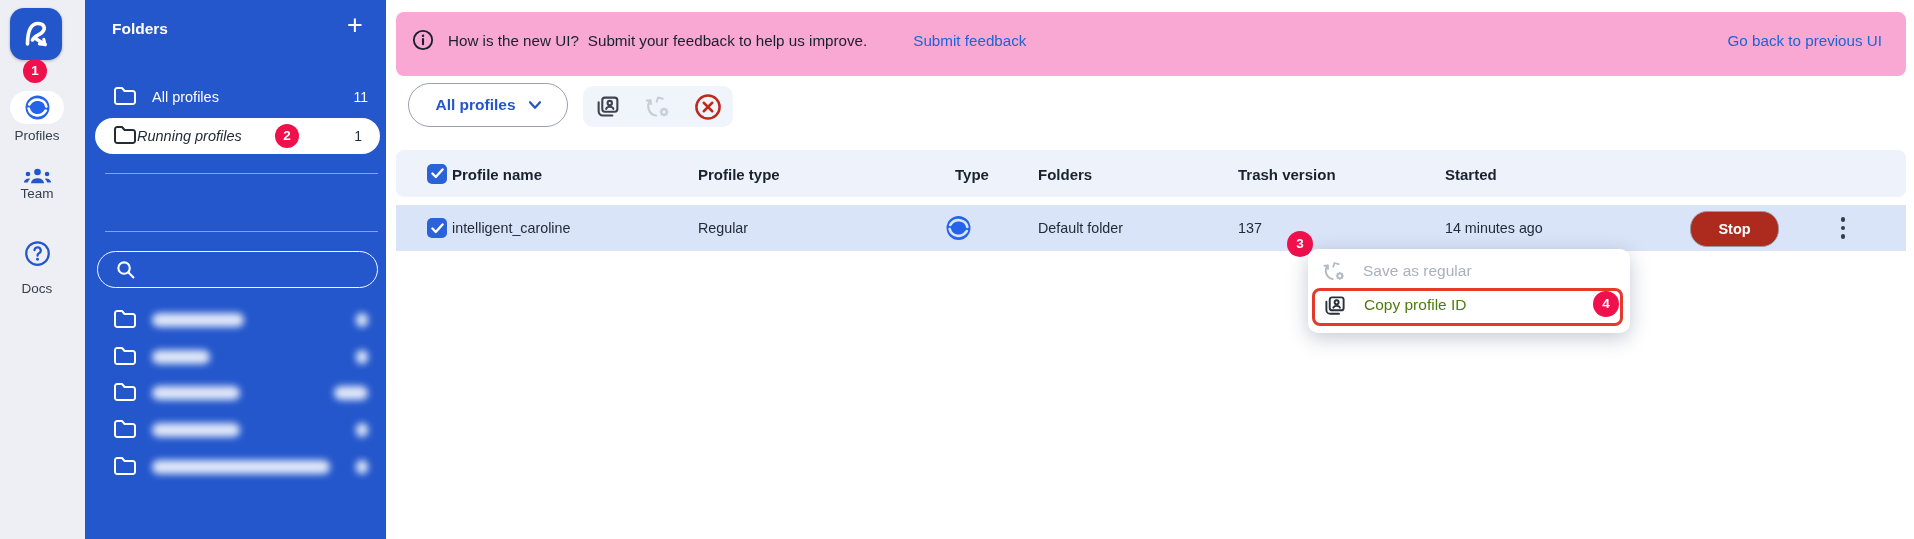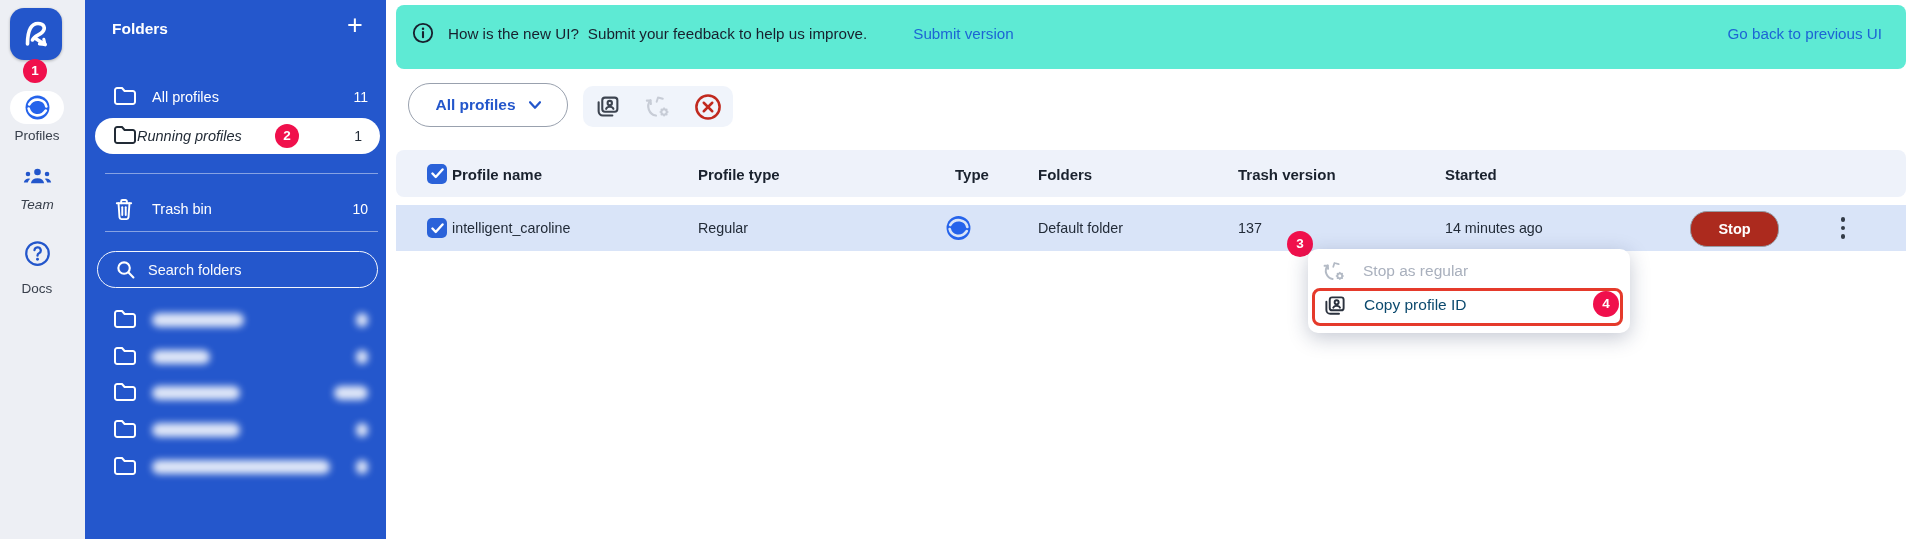--- a/index.html
+++ b/index.html
@@ -38,21 +38,21 @@
   .search-box{position:absolute;left:12px;top:251px;width:281px;height:37px;border:1.5px solid rgba(255,255,255,.95);
         border-radius:19px;box-sizing:border-box;}
   .search-box svg{position:absolute;left:17px;top:7px;}
   .search-input{position:absolute;left:48px;top:4px;width:210px;height:26px;background:transparent;border:none;
         outline:none;color:#fff;font-size:14.5px;font-family:"Liberation Sans",sans-serif;}
   .search-input::placeholder{color:#fff;opacity:.97;}
   .blob{position:absolute;background:rgba(255,255,255,.85);filter:blur(3.5px);border-radius:7px;height:14px;top:9px;}
   .blob.cnt{right:18px;left:auto;}
 
   
-  .banner{position:absolute;left:396px;top:5px;width:1510px;height:64px;background:#5eead4;border-radius:8px;
+  .banner{position:absolute;left:396px;top:12px;width:1510px;height:64px;background:#f9a8d4;border-radius:8px;
         display:flex;align-items:center;padding:0 24px 8px 16px;box-sizing:border-box;color:#18202E;font-size:15.2px;}
   .banner .q{margin-left:14px;}
   .banner .m{margin-left:9px;}
   .link{color:#1C64D4;cursor:pointer;}
   .banner .submit{margin-left:46px;}
   .banner .back{margin-left:auto;}
 
   .filter-pill{position:absolute;left:408px;top:83px;width:160px;height:44px;border:1.5px solid #99A1AE;
         border-radius:22px;background:#fff;box-sizing:border-box;display:flex;align-items:center;
         justify-content:center;gap:13px;color:#2356CB;font-size:15.5px;font-weight:bold;cursor:pointer;}
@@ -79,21 +79,21 @@
 
   .badge-3{position:absolute;left:1287px;top:231px;width:26px;height:26px;z-index:3;}
   .menu{position:absolute;left:1308px;top:249px;width:322px;height:84px;background:#fff;border-radius:10px;
         box-shadow:0 5px 20px rgba(25,39,80,.25);z-index:4;}
   .menu-item{position:absolute;left:0;width:322px;height:36px;display:flex;align-items:center;}
   .menu-item .mi-icon{margin-left:14px;display:flex;}
   .menu-item .mi-label{margin-left:17px;font-size:15.5px;}
   .mi-disabled{top:4px;color:#A9B0BD;}
   .highlight-box{position:absolute;left:4px;top:39px;width:311px;height:38px;border:3px solid #E53A2B;
         border-radius:8px;box-sizing:border-box;}
-  .mi-copy{top:0;height:28px;color:#0c4a6e;cursor:pointer;}
+  .mi-copy{top:0;height:28px;color:#4d7c0f;cursor:pointer;}
   .badge-4{position:absolute;right:11px;top:42px;width:26px;height:26px;z-index:5;}
 </style>
 </head>
 <body>
 
 <div id="app">
 
   <aside class="rail">
     <div class="logo">
       <svg width="34" height="34" viewBox="0 0 34 34" fill="none" stroke="#fff" stroke-width="3.6" stroke-linecap="round" stroke-linejoin="round">
@@ -120,21 +120,21 @@
       <div class="rail-icon" style="top:166px;">
         <svg width="29" height="21" viewBox="0 0 28 20" fill="currentColor">
           <circle cx="14" cy="5.6" r="3.2"></circle>
           <path d="M7.6 16.6 a6.5 5.9 0 0 1 12.8 0 z"></path>
           <circle cx="4.8" cy="7.6" r="2.2"></circle>
             <circle cx="23.2" cy="7.6" r="2.2"></circle>
           <path d="M0.8 15.9 a4.6 4.2 0 0 1 6.2 -3.7 a8.2 7.2 0 0 0 -2.4 3.7 z"></path>
           <path d="M27.2 15.9 a4.6 4.2 0 0 0 -6.2 -3.7 a8.2 7.2 0 0 1 2.4 3.7 z"></path>
         </svg>
       </div>
-      <div class="rail-label" style="top:197px;font-style:italic;">Team</div>
+      <div class="rail-label" style="top:186px;">Team</div>
     </div>
 
     <div>
       <div class="rail-icon" style="top:240px;">
         <svg width="27" height="27" viewBox="0 0 24 24" fill="none" stroke="currentColor" stroke-width="2">
           <circle cx="12" cy="12" r="10"></circle>
           <path d="M9.3 9.1 a2.8 2.8 0 1 1 4 2.7 c-1 .5 -1.3 1 -1.3 2.1" stroke-linecap="round"></path>
           <circle cx="12" cy="17.1" r="1.3" fill="currentColor" stroke="none"></circle>
         </svg>
       </div>
@@ -162,42 +162,28 @@
           <path d="M2 4.2 A2.2 2.2 0 0 1 4.2 2 H9 l2.6 3 h8.2 A2.2 2.2 0 0 1 22 7.2 V15.8 A2.2 2.2 0 0 1 19.8 18 H4.2 A2.2 2.2 0 0 1 2 15.8 Z"></path>
         </svg>
       </span>
       <span class="f-label">Running profiles</span>
       <span class="badge badge-2">2</span>
       <span class="f-count">1</span>
     </div>
 
     <div class="divider" style="top:173px;"></div>
 
-    <div class="f-item" style="top:193px;height:32px;">
-      <span class="f-icon" style="top:5px;">
-        <svg width="22" height="23" viewBox="0 0 22 24" fill="none" stroke="#fff" stroke-width="2" stroke-linecap="round" stroke-linejoin="round">
-          <path d="M3.5 5.5 h15"></path>
-          <path d="M8 5.5 V3.6 A1.5 1.5 0 0 1 9.5 2.1 h3 A1.5 1.5 0 0 1 14 3.6 V5.5"></path>
-          <path d="M5.3 5.5 l1 14.8 A1.9 1.9 0 0 0 8.2 22 h5.6 a1.9 1.9 0 0 0 1.9 -1.7 L16.7 5.5"></path>
-          <path d="M9.2 9.6 v8.2"></path>
-            <path d="M12.8 9.6 v8.2"></path>
-        </svg>
-      </span>
-      <span class="f-label">Trash bin</span>
-      <span class="f-count">10</span>
-    </div>
 
     <div class="divider" style="top:231px;"></div>
 
     <div class="search-box">
       <svg width="21" height="21" viewBox="0 0 22 22" stroke="#fff" stroke-width="2.2" fill="none" stroke-linecap="round">
         <circle cx="9.5" cy="9.5" r="6"></circle>
           <path d="M14.2 14.2 L19.3 19.3"></path>
       </svg>
-      <input class="search-input" placeholder="Search folders" style="">
     </div>
 
     <div class="f-item" style="top:304px;height:32px;">
       <span class="f-icon" style="top:5px;">
         <svg width="24" height="20" viewBox="0 0 24 20" fill="none" stroke="#fff" stroke-width="2" stroke-linejoin="round">
             <path d="M2 4.2 A2.2 2.2 0 0 1 4.2 2 H9 l2.6 3 h8.2 A2.2 2.2 0 0 1 22 7.2 V15.8 A2.2 2.2 0 0 1 19.8 18 H4.2 A2.2 2.2 0 0 1 2 15.8 Z"></path>
           </svg>
       </span>
       <span class="blob" style="left:67px;width:92px;"></span>
       <span class="blob cnt" style="width:12px;"></span>
@@ -243,21 +229,21 @@
   <main>
 
     <div class="banner">
       <svg width="22" height="22" viewBox="0 0 24 24" fill="none" stroke="#18202E" stroke-width="2">
         <circle cx="12" cy="12" r="10"></circle>
         <path d="M12 11 v5.6" stroke-width="2.3" stroke-linecap="round"></path>
         <circle cx="12" cy="7.3" r="1.35" fill="#18202E" stroke="none"></circle>
       </svg>
       <span class="q">How is the new UI?</span>
       <span class="m">Submit your feedback to help us improve.</span>
-      <span class="link submit">Submit version</span>
+      <span class="link submit">Submit feedback</span>
       <span class="link back">Go back to previous UI</span>
     </div>
 
     <div class="filter-pill">
       <span>All profiles</span>
       <svg width="12" height="8" viewBox="0 0 12 8">
           <path d="M1 1.2 L6 6.8 L11 1.2" fill="none" stroke="#2356CB" stroke-width="2.2" stroke-linecap="round" stroke-linejoin="round"></path>
         </svg>
     </div>
 
@@ -337,21 +323,21 @@
       <div class="menu-item mi-disabled">
         <span class="mi-icon">
           <svg width="24" height="24" viewBox="0 0 26 26" fill="none" stroke="#B3BAC5" stroke-width="2.1" stroke-linecap="round">
             <path d="M11.5 21.7 a9 9 0 0 1 -5.3 -14.6"></path>
             <path d="M6.2 7.1 l-3.4 0.3 M6.2 7.1 l0.4 3.5"></path>
             <path d="M13.5 4.3 l4.6 1.3 m-4.6 -1.3 l-1.3 4.2" stroke-width="1.9"></path>
             <circle cx="19.3" cy="18.3" r="2.6" stroke-width="1.9"></circle>
             <path d="M19.3 14.6 v1.1 M19.3 20.9 v1.1 M15.6 18.3 h1.1 M21.9 18.3 h1.1 M16.7 15.7 l0.8 0.8 M21.1 20.1 l0.8 0.8 M21.9 15.7 l-0.8 0.8 M17.5 20.1 l-0.8 0.8" stroke-width="1.6"></path>
           </svg>
         </span>
-        <span class="mi-label">Stop as regular</span>
+        <span class="mi-label">Save as regular</span>
       </div>
       <div class="highlight-box">
         <div class="menu-item mi-copy">
           <span class="mi-icon" style="margin-left:8px;">
             <svg width="24" height="23" viewBox="0 0 25 24" fill="none" stroke="#2B323E" stroke-width="2">
               <rect x="7" y="3.5" width="14.5" height="13.5" rx="2.5"></rect>
               <circle cx="14.2" cy="8.7" r="2.1"></circle>
               <path d="M10.7 14.3 a3.7 3 0 0 1 7 0" stroke-linecap="round"></path>
               <path d="M3.5 8 v8.6 a4 4 0 0 0 4 4 h9.2" stroke-linecap="round"></path>
             </svg>

